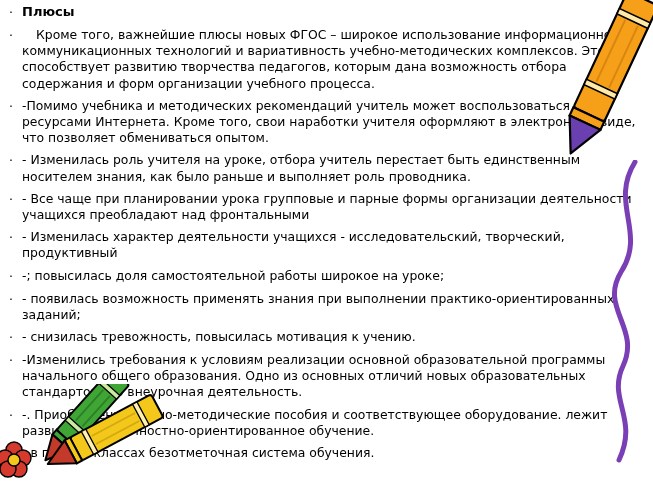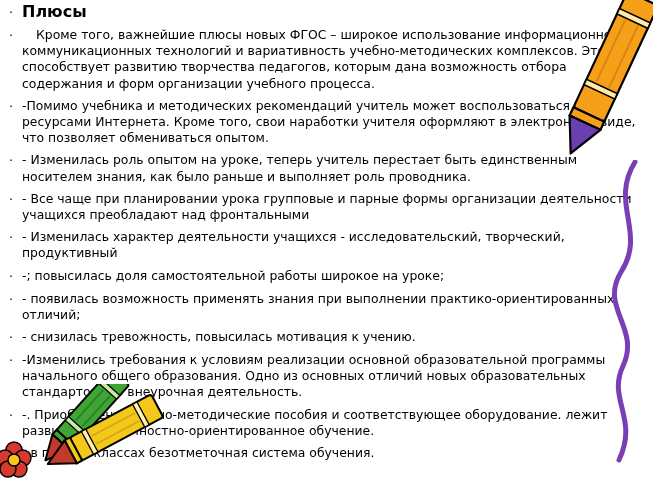--- a/index.html
+++ b/index.html
@@ -47,21 +47,21 @@
   .bullet-text {
     flex: 1 1 auto;
     font-size: 12.4px;
     line-height: 16.2px;
     color: #000000;
     font-family: "DejaVu Sans", sans-serif;
     white-space: pre-wrap;
   }
   .bullet-text.title {
     font-weight: bold;
-    font-size: 16px;
+    font-size: 13px;
   }
   .bullet-row.first .bullet-text {
     text-indent: 14px;
   }
   .narrow {
     width: 608px;
   }
   
   .deco {
     position: absolute;
@@ -109,41 +109,41 @@
       <span class="bullet-text narrow">Кроме того, важнейшие плюсы новых ФГОС – широкое использование информационно-коммуникационных технологий и вариативность учебно-методических комплексов. Это способствует развитию творчества педагогов, которым дана возможность отбора содержания и форм организации учебного процесса.</span>
     </div>
 
     <div class="bullet-row">
       <span class="bullet-mark">·</span>
       <span class="bullet-text narrow">-Помимо учебника и методических рекомендаций учитель может воспользоваться ресурсами Интернета. Кроме того, свои наработки учителя оформляют в электронном виде, что позволяет обмениваться опытом.</span>
     </div>
 
     <div class="bullet-row">
       <span class="bullet-mark">·</span>
-      <span class="bullet-text">- Изменилась роль опытом на уроке, теперь учитель перестает быть единственным носителем знания, как было раньше и выполняет роль проводника.</span>
+      <span class="bullet-text">- Изменилась роль учителя на уроке, отбора учитель перестает быть единственным носителем знания, как было раньше и выполняет роль проводника.</span>
     </div>
 
     <div class="bullet-row">
       <span class="bullet-mark">·</span>
       <span class="bullet-text">- Все чаще при планировании урока групповые и парные формы организации деятельности учащихся преобладают над фронтальными</span>
     </div>
 
     <div class="bullet-row">
       <span class="bullet-mark">·</span>
       <span class="bullet-text">- Изменилась характер деятельности учащихся - исследовательский, творческий, продуктивный</span>
     </div>
 
     <div class="bullet-row">
       <span class="bullet-mark">·</span>
       <span class="bullet-text">-; повысилась доля самостоятельной работы широкое на уроке;</span>
     </div>
 
     <div class="bullet-row">
       <span class="bullet-mark">·</span>
-      <span class="bullet-text">- появилась возможность применять знания при выполнении практико-ориентированных отличий;</span>
+      <span class="bullet-text">- появилась возможность применять знания при выполнении практико-ориентированных заданий;</span>
     </div>
 
     <div class="bullet-row">
       <span class="bullet-mark">·</span>
       <span class="bullet-text">- снизилась тревожность, повысилась мотивация к учению.</span>
     </div>
 
     <div class="bullet-row">
       <span class="bullet-mark">·</span>
       <span class="bullet-text">-Изменились требования к условиям реализации основной образовательной программы начального общего образования. Одно из основных отличий новых образовательных стандартов это внеурочная деятельность.</span>

